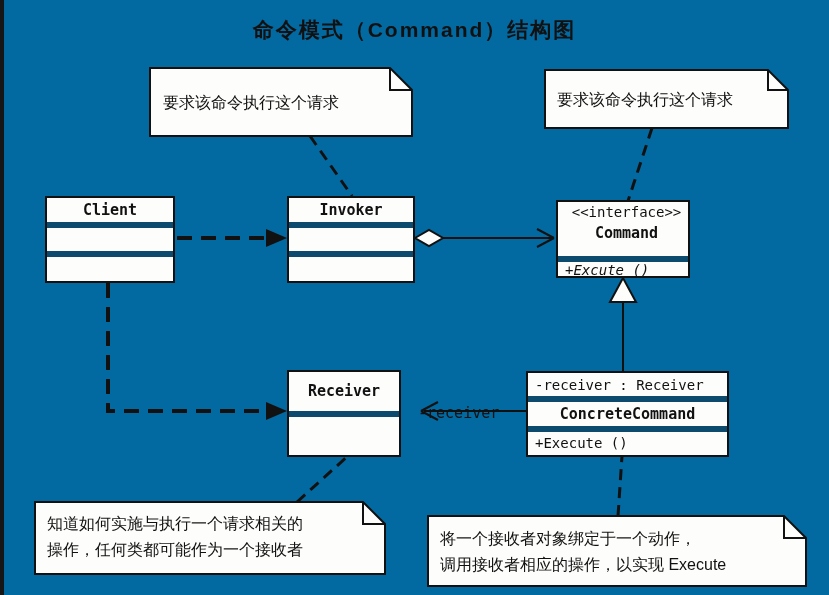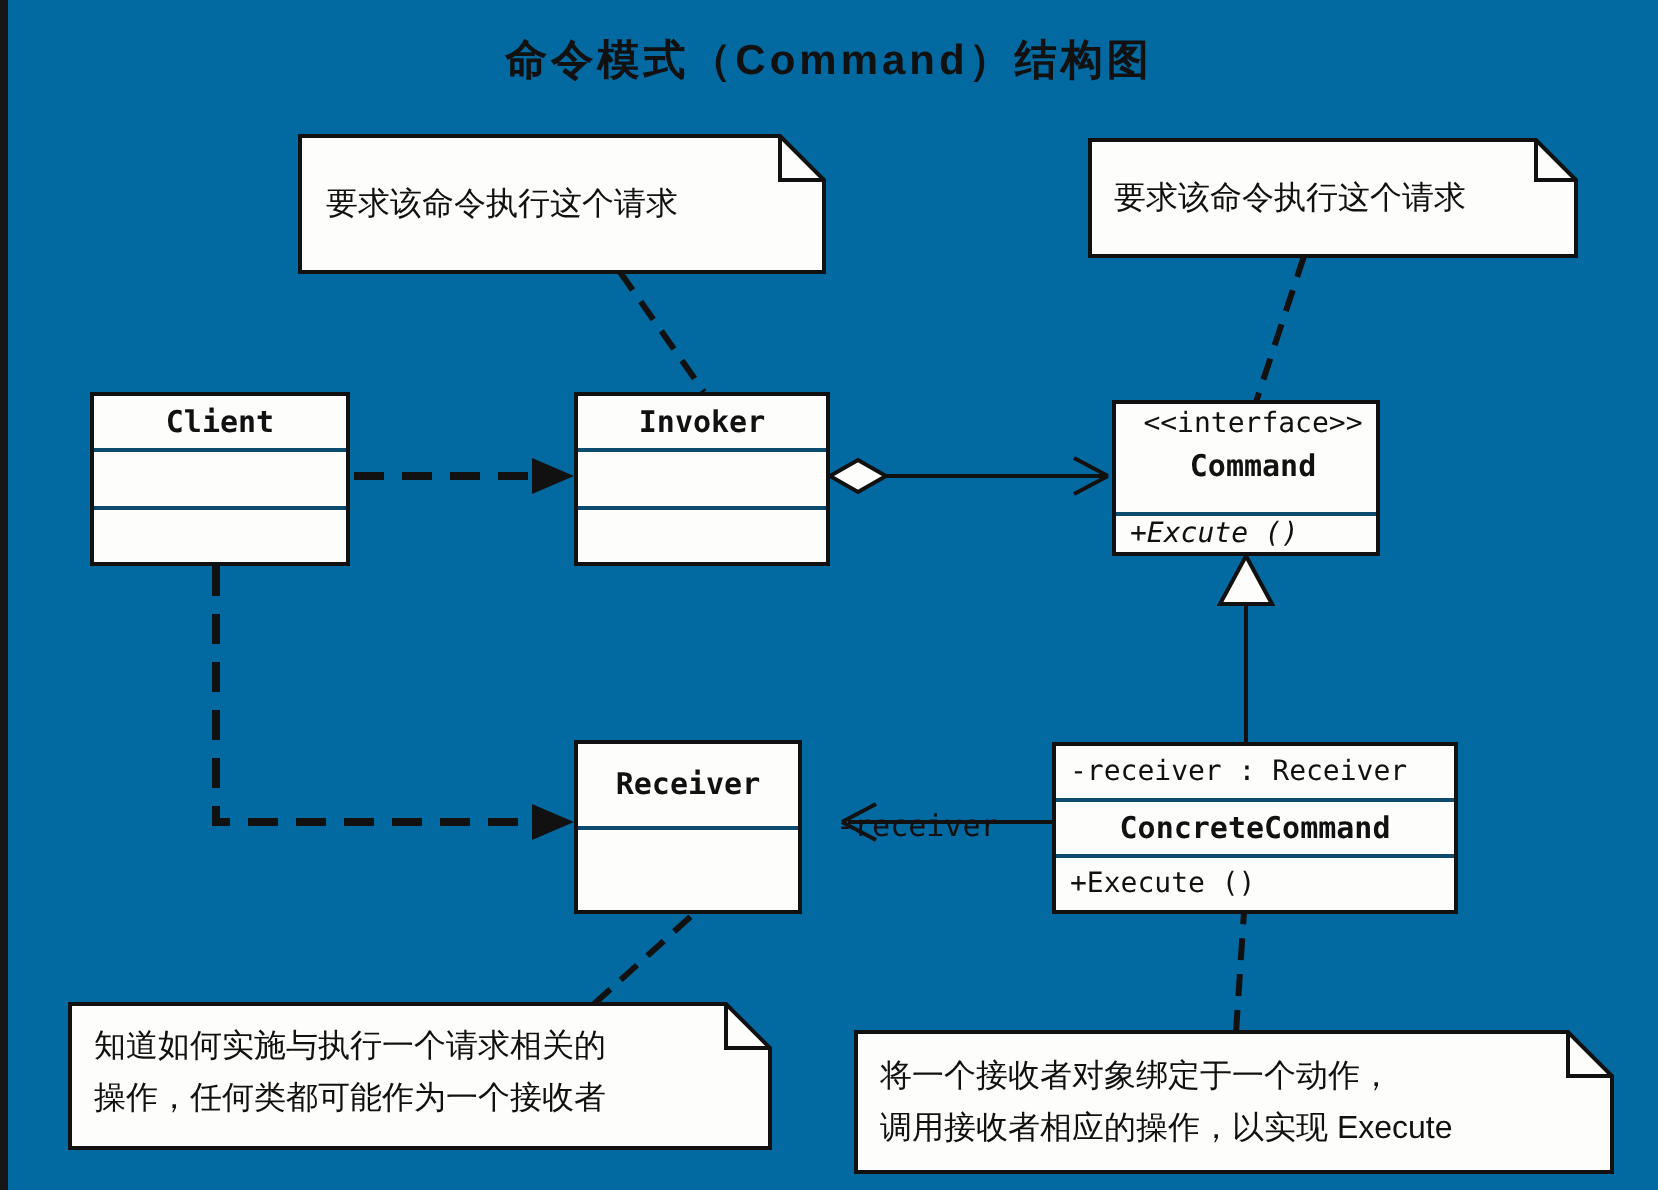--- a/index.html
+++ b/index.html
@@ -21,21 +21,21 @@
     position:absolute; font-size:16px; line-height:26px; white-space:nowrap;
   }
 
   .uml-class {
     position:absolute; border:2px solid #111; background:#fdfdfb;
     display:flex; flex-direction:column;
     font-family:"DejaVu Sans Mono", monospace;
   }
   .uml-class .row {
     flex:1; display:flex; align-items:center;
-    border-top:2px solid #0c4a6e; padding-left:7px;
+    border-top:6px solid #0c4a6e; padding-left:7px;
     font-size:14px; white-space:nowrap;
   }
   .uml-class .row:first-child { border-top:none; }
   .uml-class .row.name-row { justify-content:center; font-weight:bold; font-size:15px; padding-left:0; }
   .uml-class .stereo-box {
     flex:2; display:flex; flex-direction:column; align-items:center; justify-content:center;
     line-height:21px;
   }
   .uml-class .stereo { font-size:14px; }
   .uml-class .stereo-name { font-size:15px; font-weight:bold; }

